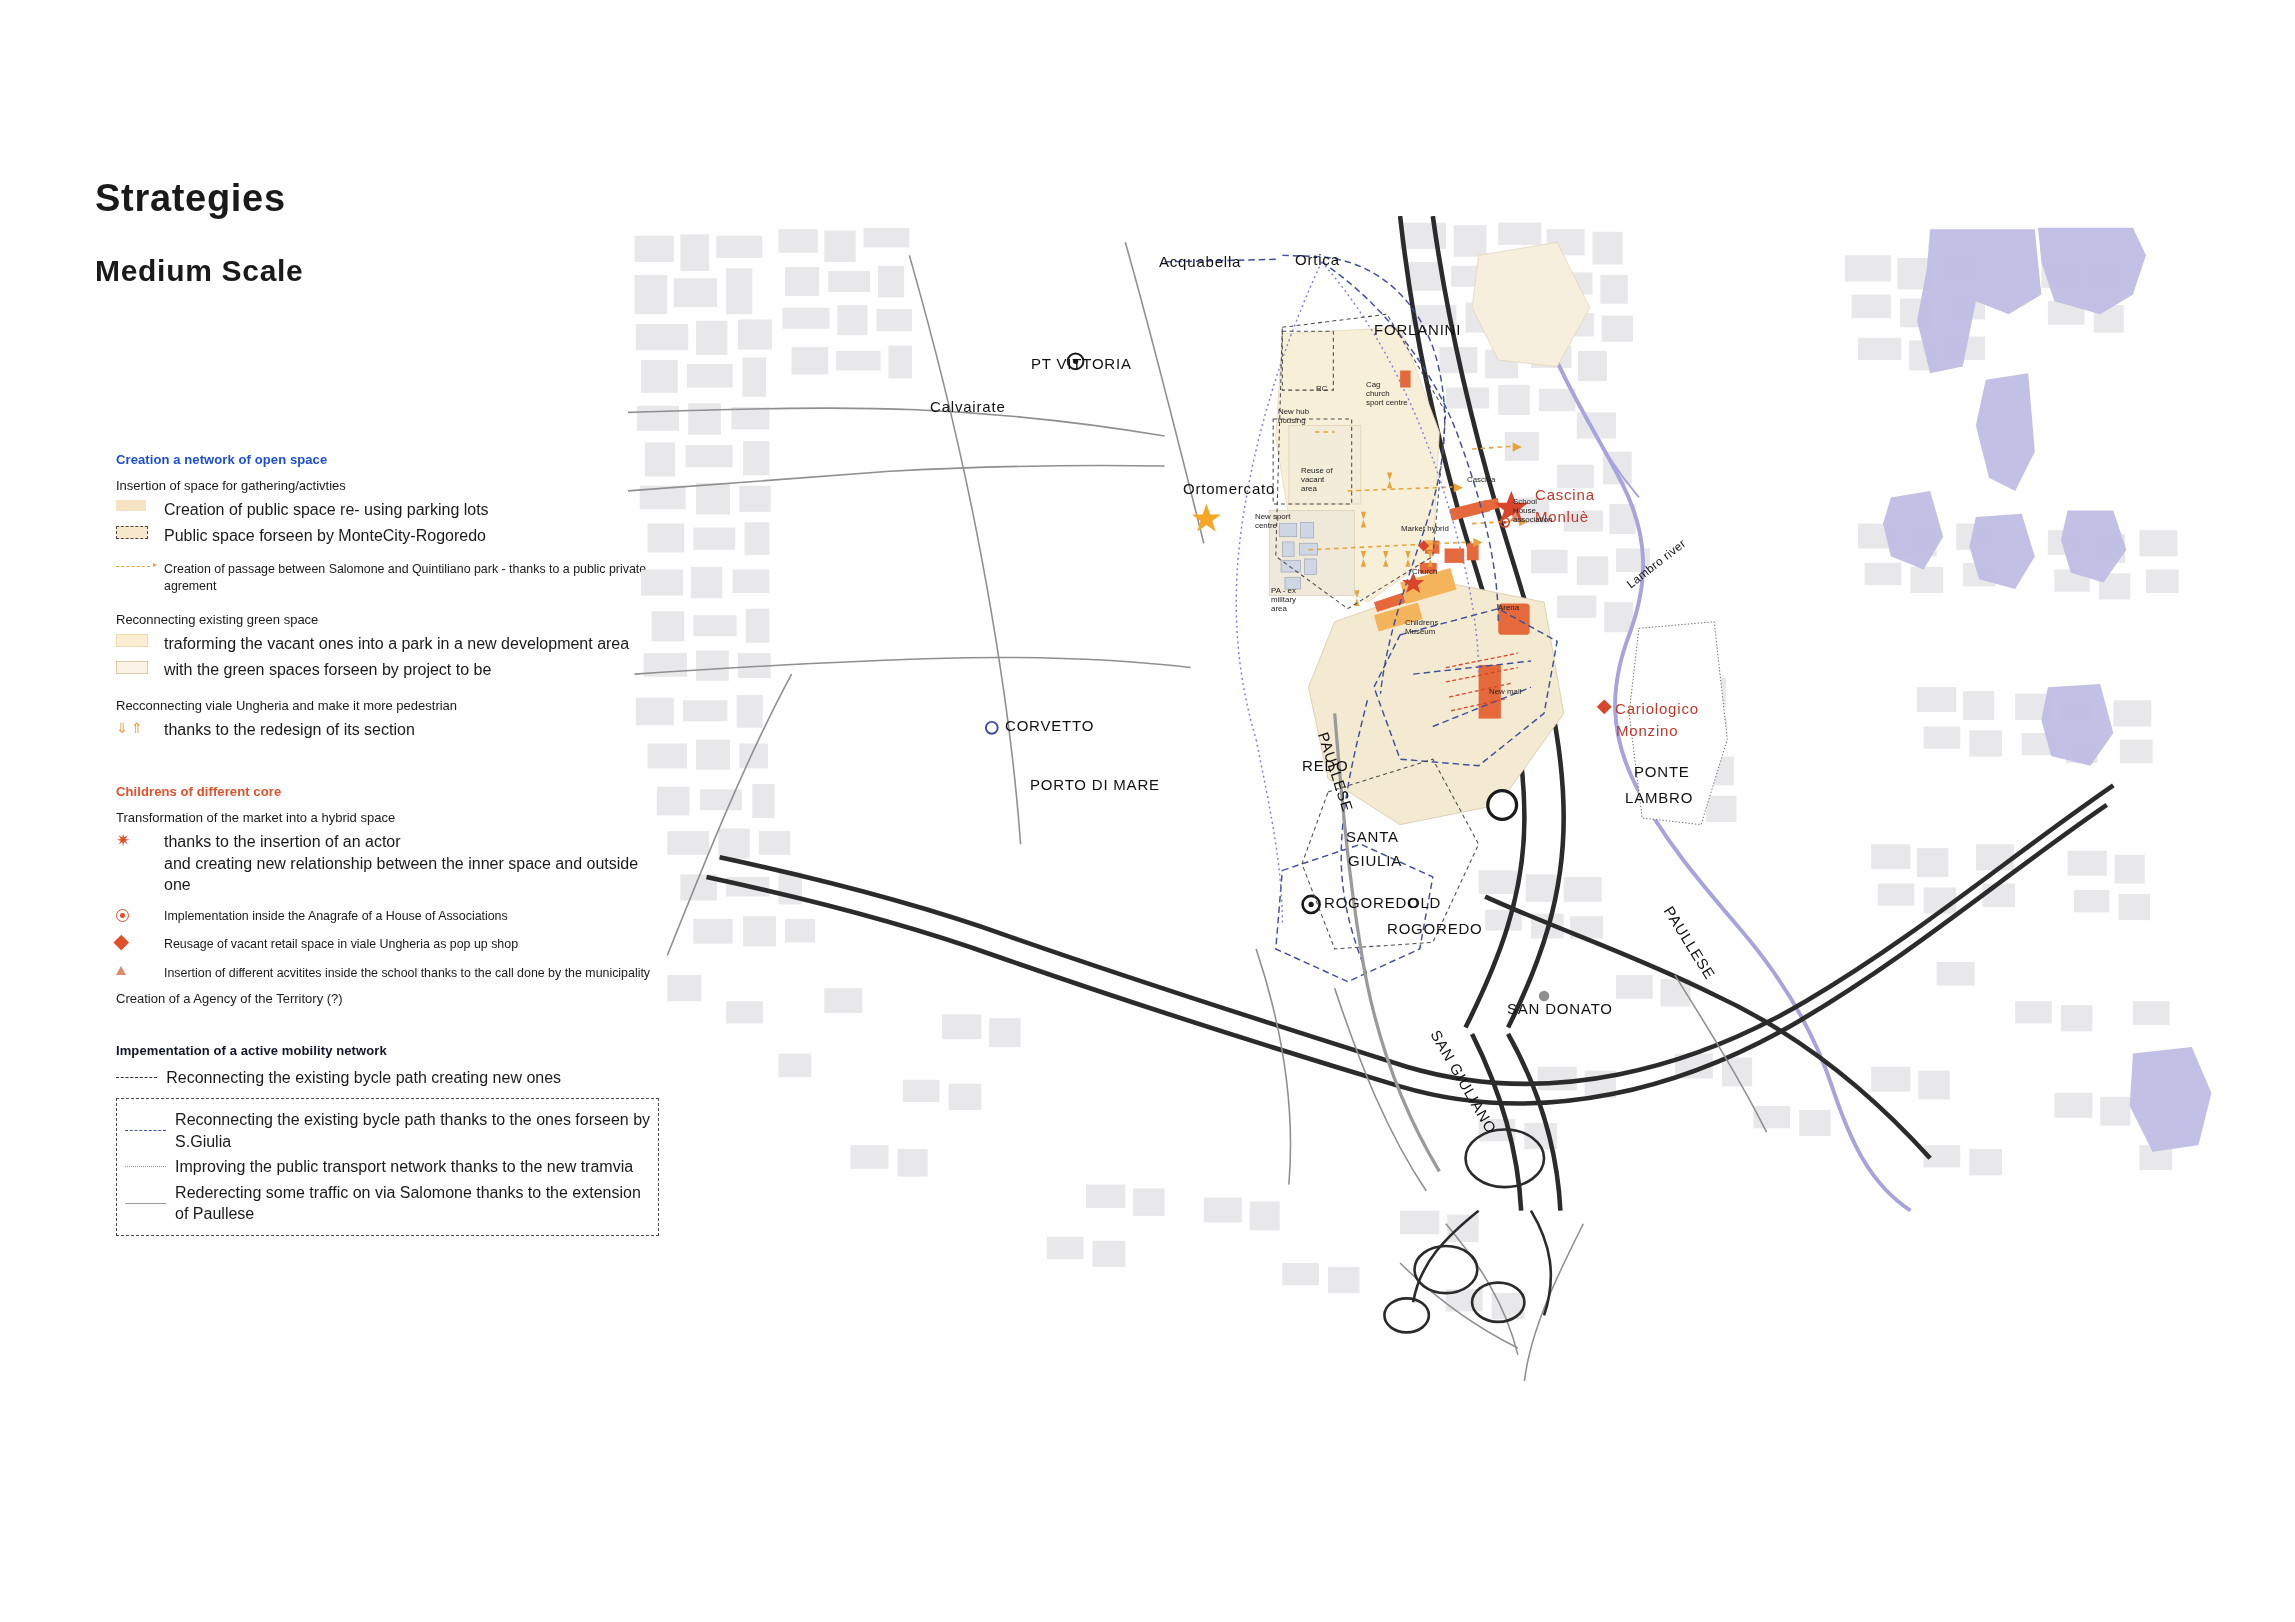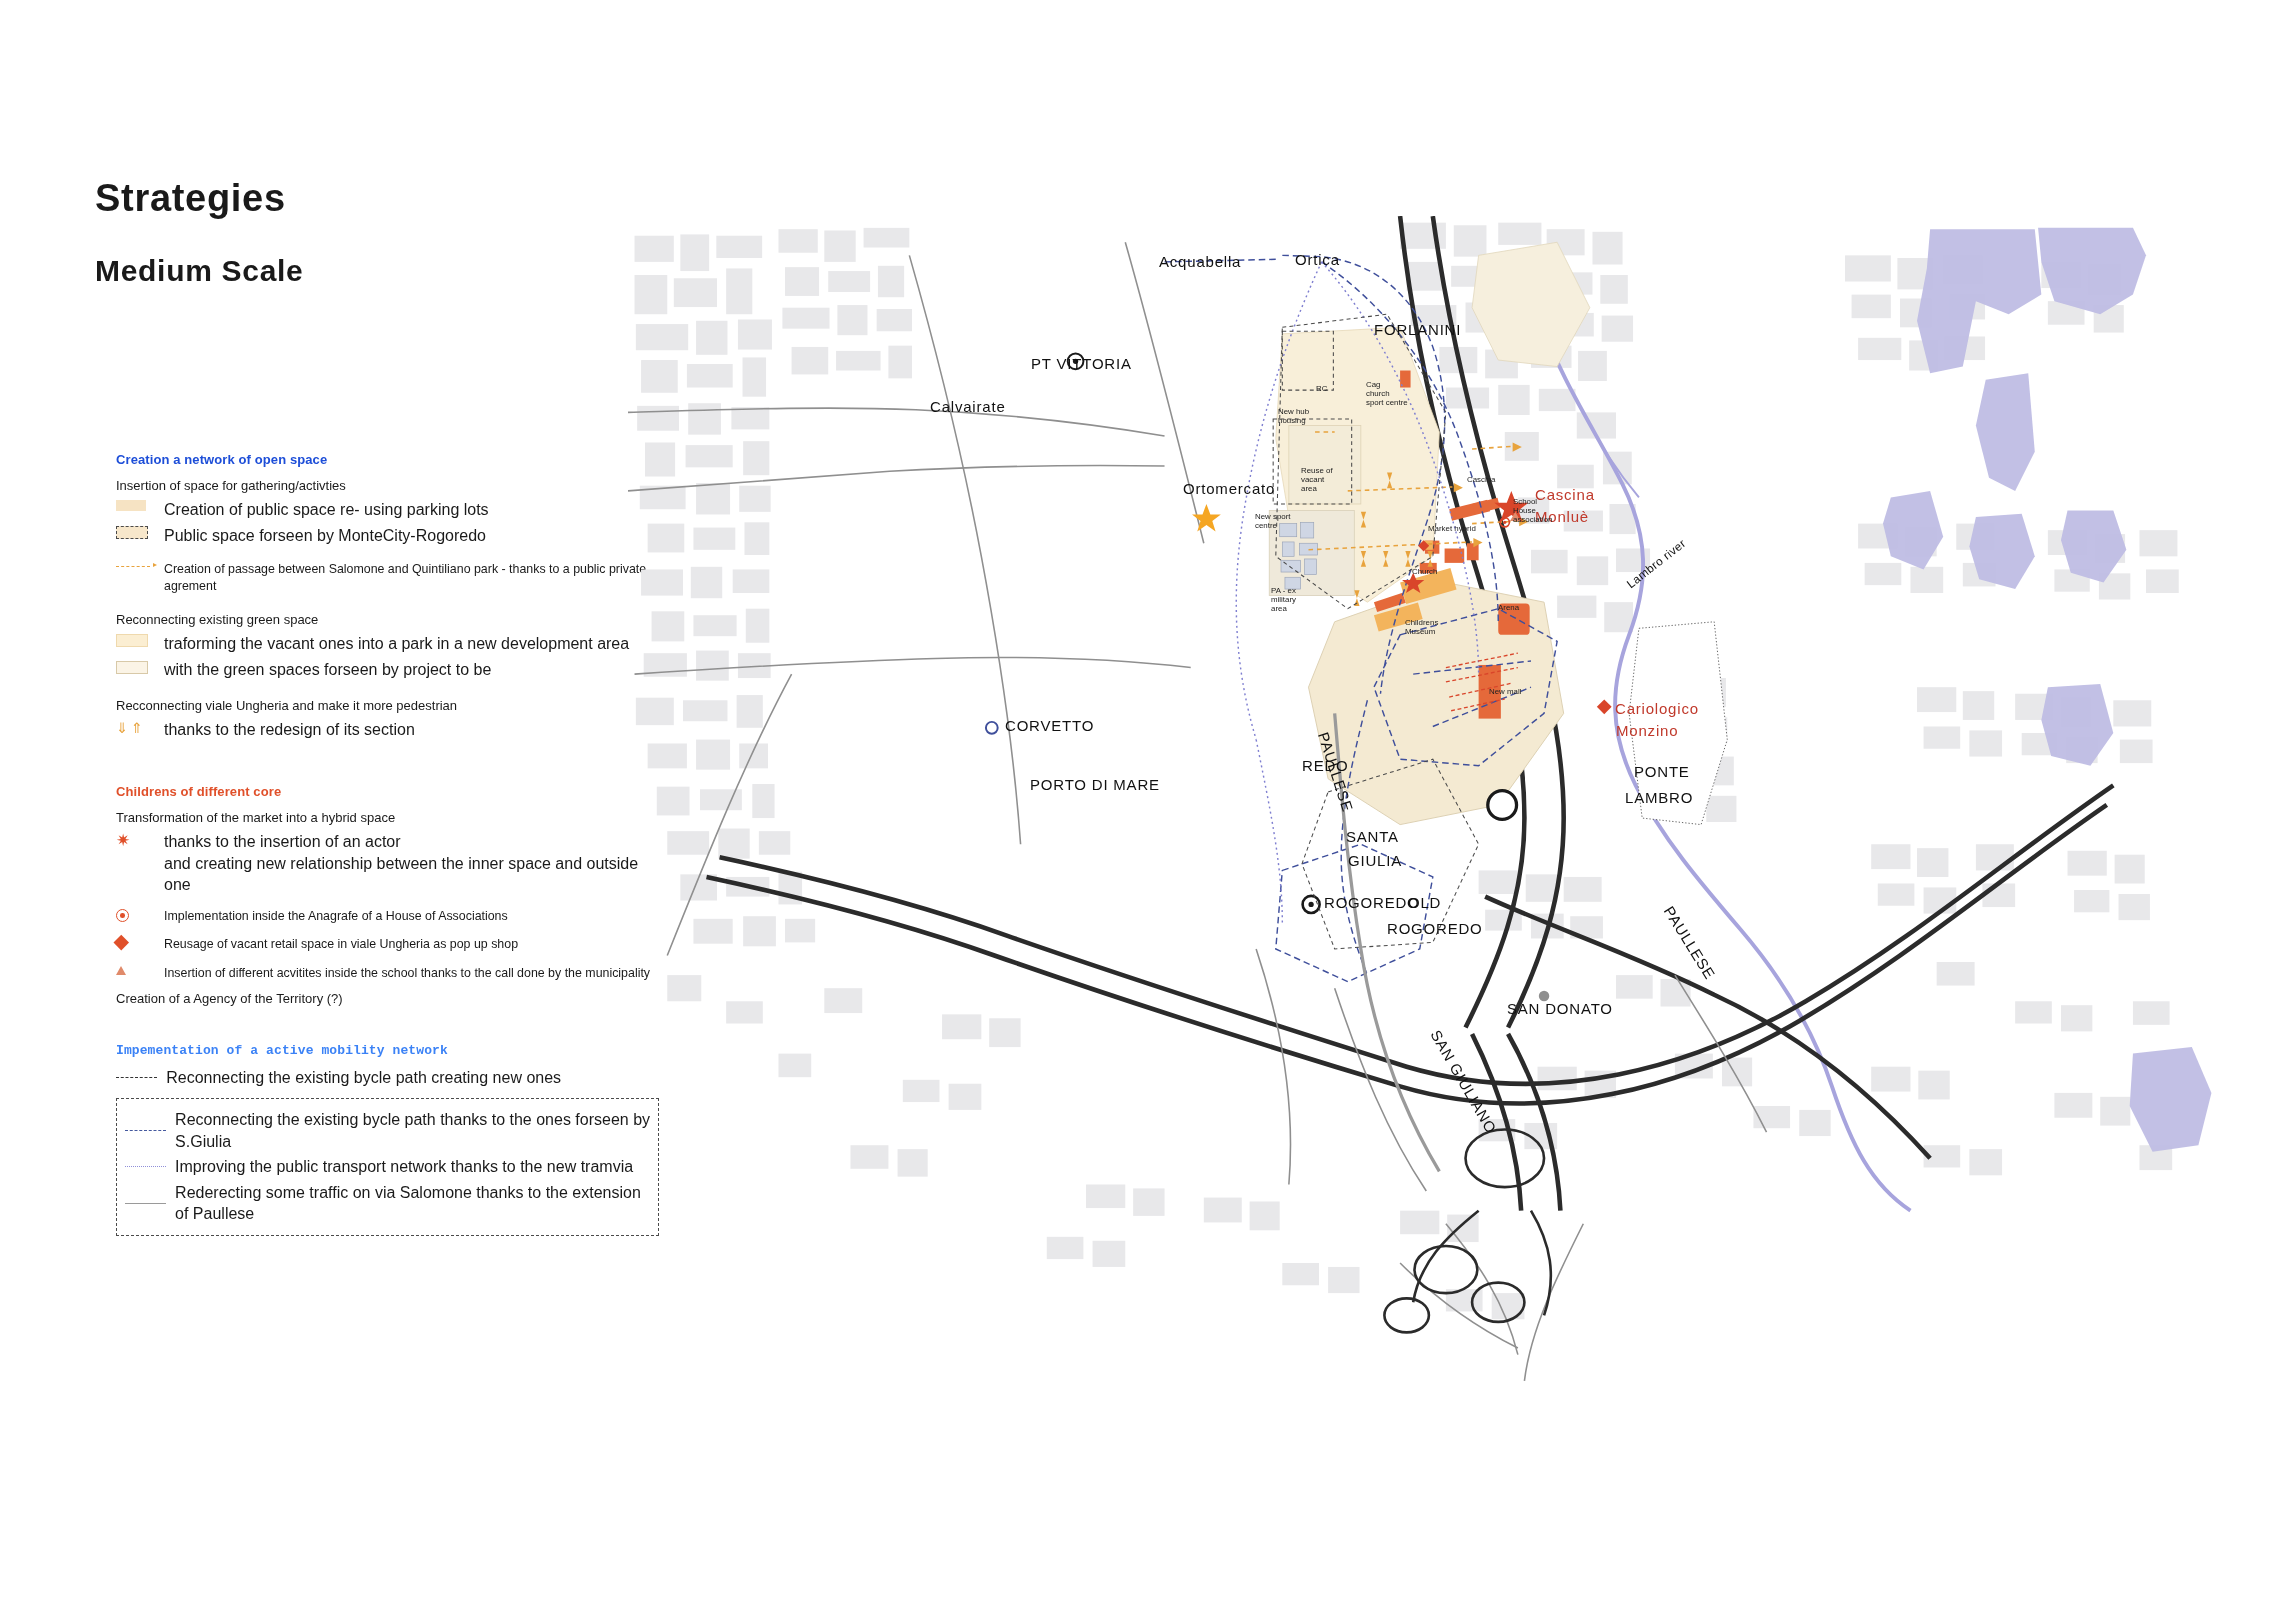--- a/index.html
+++ b/index.html
@@ -17,21 +17,21 @@
   #main-title { font-size:38px; font-weight:bold; letter-spacing:0.7px; }
   #sub-title  { font-size:30px; font-weight:bold; letter-spacing:0.7px; margin-top:34px; }
 
   
   #legend { position:absolute; left:116px; top:452px; width:543px; }
   .lg-head {
     font-size:13px; font-weight:bold; margin-bottom:9.2px; letter-spacing:0.1px;
   }
   .lg-head.orange { color:#1d4ed8; }
   .lg-head.red    { color:#e0502a; }
-  .lg-head.blue   { color:#3b82f6;font-family:Liberation Mono, monospace; }
+  .lg-head.blue   { color:#0f172a; }
   .lg-sub { font-size:13px; margin:10.5px 0 6.5px 0; }
   .lg-row { display:flex; align-items:flex-start; margin:4.6px 0; }
   .lg-key { width:48px; min-width:48px; display:flex; align-items:center; justify-content:flex-start; padding-top:1.3px; }
   .lg-txt { font-size:16px; line-height:1.35; }
   .lg-txt.big { font-size:12.4px; }
 
   .sw-box { width:30px; height:11px; display:inline-block; }
   .sw-cream  { background:#f6e3c3; }
   .sw-dashbox{ border:0.9px dashed #4a4a4a; background:#f7e7cb; width:30px; height:11px; }
   .sw-green-dot { background:#fbeed2; border:0.7px solid #efd9ad; }
@@ -640,21 +640,21 @@
   <div class="mlabel tiny" style="left:650px; top:191px; white-space:pre-line;">New hub
 housing</div>
   <div class="mlabel tiny" style="left:673px; top:250px; white-space:pre-line;">Reuse of
 vacant
 area</div>
   <div class="mlabel tiny" style="left:627px; top:296px; white-space:pre-line;">New sport
 centre</div>
   <div class="mlabel tiny" style="left:643px; top:370px; white-space:pre-line;">PA - ex
 military
 area</div>
-  <div class="mlabel tiny" style="left:800px; top:308px;">Market hybrid</div>
+  <div class="mlabel tiny" style="left:773px; top:308px;">Market hybrid</div>
   <div class="mlabel tiny" style="left:784px; top:351px;">Church</div>
   <div class="mlabel tiny" style="left:885px; top:281px; white-space:pre-line;">School
 House
 association</div>
   <div class="mlabel tiny" style="left:839px; top:259px;">Cascina</div>
   <div class="mlabel tiny" style="left:777px; top:402px; white-space:pre-line;">Childrens
 Museum</div>
   <div class="mlabel tiny" style="left:870px; top:387px;">Arena</div>
   <div class="mlabel tiny" style="left:861px; top:471px;">New mall</div>
 </div>

